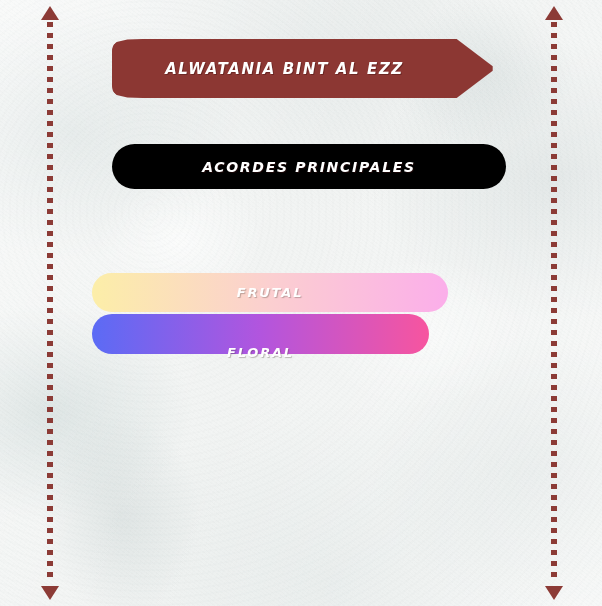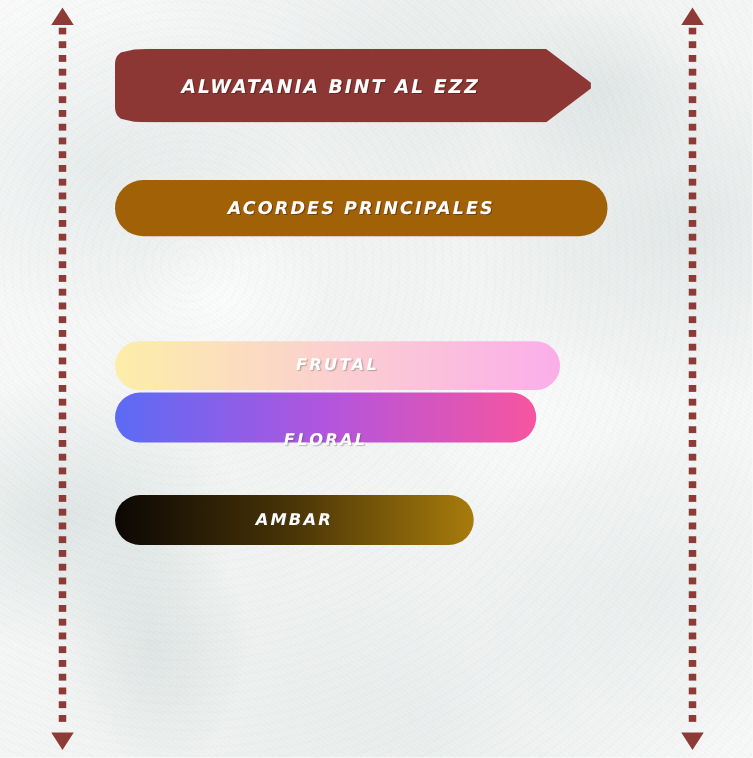--- a/index.html
+++ b/index.html
@@ -92,20 +92,21 @@
   }
 
   
   .banner {
     position: absolute;
     display: flex;
     align-items: center;
     justify-content: center;
     background-color: #8c3733;
     color: #ffffff;
+    margin-left: 20px;
   }
   .banner-title {
     left: 92px;
     top: 39px;
     width: 383px;
     height: 59px;
     border-radius: 12px;
     clip-path: polygon(
         0% 12%,   1.2% 5%,  4% 1%,  8% 0%,
         90% 0%,   99.4% 46%, 99.4% 54%, 90% 100%,
@@ -171,27 +172,24 @@
   <div class="rail rail-right">
     <div class="arrow arrow-up" style="border-bottom-color: rgb(140, 59, 54);"></div>
     <div class="rail-line" style="background-image: linear-gradient(rgb(140, 59, 54) 50%, rgba(255, 255, 255, 0) 0%);"></div>
     <div class="arrow arrow-down" style="border-top-color: rgb(140, 59, 54);"></div>
   </div>
 
   <div class="banner banner-title" style="background-color: rgb(140, 55, 51);">
     <span class="banner-text">ALWATANIA BINT AL EZZ</span>
   </div>
 
-  <div class="banner banner-sub" style="background-color: #a16207;">
+  <div class="banner banner-sub" style="background-color: #000000;">
     <span class="banner-text">ACORDES PRINCIPALES</span>
   </div>
 
   <div class="note-bar" style="top: 273px; width: 356px; height: 39px; border-radius: 20px; background-image: linear-gradient(90deg, rgb(252, 238, 168) 0%, rgb(251, 207, 208) 50%, rgb(251, 174, 234) 100%);">
     <span class="note-label" style="color: rgb(255, 255, 255);">FRUTAL</span>
   </div>
   <div class="note-bar" style="top: 314px; width: 337px; height: 40px; border-radius: 20px; background-image: linear-gradient(90deg, rgb(91, 107, 245) 0%, rgb(178, 85, 222) 50%, rgb(247, 85, 159) 100%);">
     <span class="note-label" style="color: rgb(255, 255, 255); margin-top: 37px;">FLORAL</span>
   </div>
-  <div class="note-bar" style="top: 396px; width: 287px; height: 40px; border-radius: 20px; background-image: linear-gradient(90deg, rgb(11, 7, 4) 0%, rgb(74, 53, 7) 50%, rgb(168, 124, 12) 100%);">
-    <span class="note-label" style="color: rgb(255, 255, 255);">AMBAR</span>
-  </div>
 
 </div>
 
 </body></html>

